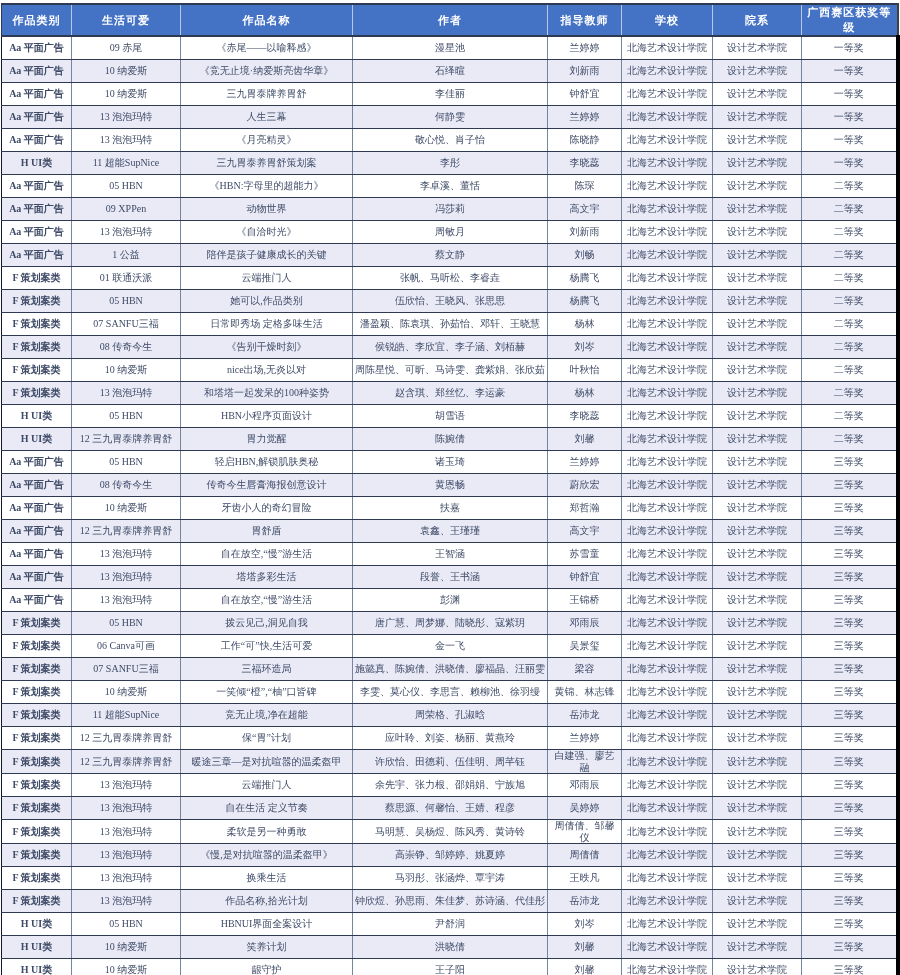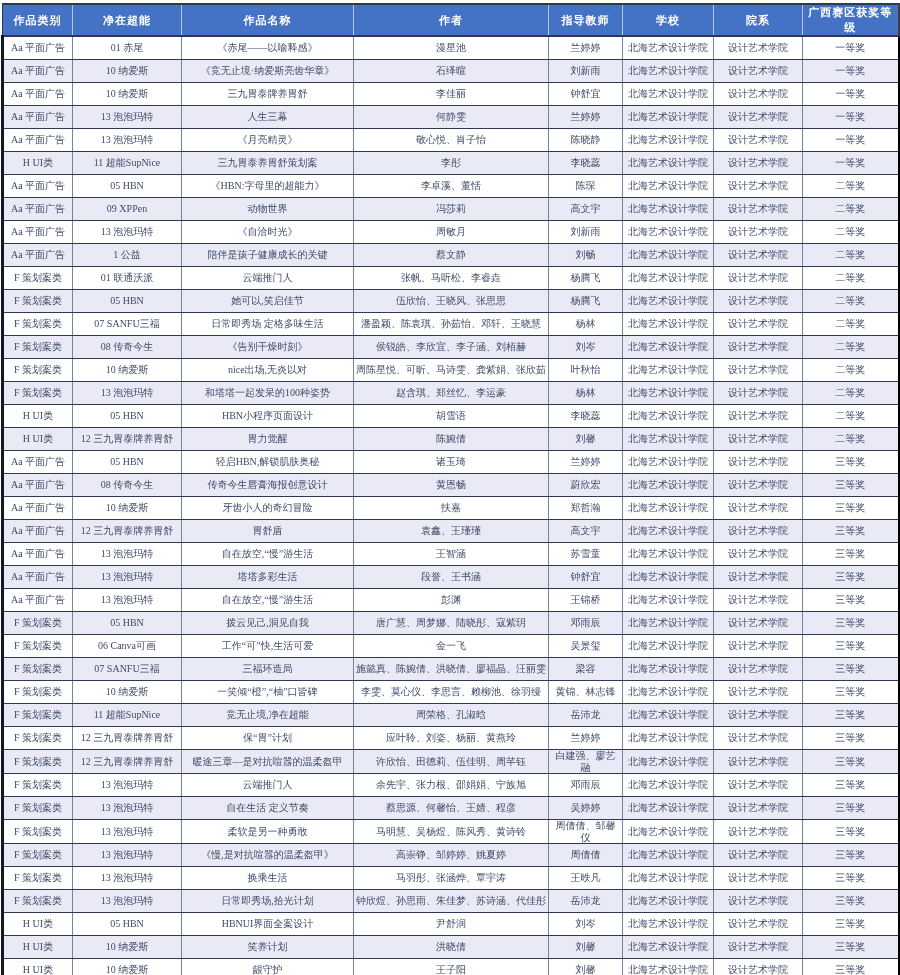--- a/index.html
+++ b/index.html
@@ -56,22 +56,22 @@
     line-height: 1.15;
     padding: 0 2px;
     border-left: 1px solid #76849e;
     border-right: 1px solid #76849e;
     border-top: 1.5px solid #2e3a52;
     border-bottom: 1.5px solid #2e3a52;
     text-align: center;
     vertical-align: middle;
     overflow: hidden;
   }
-  table.awards td:first-child { border-left: 3px solid #0f172a; }
-  table.awards td:last-child  { border-right: 2px solid #000000; }
+  table.awards td:first-child { border-left: 1px solid #0f172a; font-weight: bold; }
+  table.awards td:last-child  { border-right: 4px solid #000000; }
 
   table.awards tr.band td { background: #e9eaf6; }
   table.awards tr.plain td { background: #ffffff; }
 </style>
 </head>
 <body>
 
 <div class="page">
   <table class="awards">
     <colgroup>
@@ -80,33 +80,33 @@
         <col class="c2">
         <col class="c3">
       <col class="c4">
         <col class="c5">
         <col class="c6">
         <col class="c7">
     </colgroup>
     <thead>
       <tr>
           <th>作品类别</th>
-          <th>净在超能</th>
+          <th>生活可爱</th>
           <th>作品名称</th>
           <th>作者</th>
           <th>指导教师</th>
           <th>学校</th>
           <th>院系</th>
           <th>广西赛区获奖等级</th>
         </tr>
     </thead>
     <tbody>
         <tr class="plain">
           <td>Aa 平面广告</td>
-          <td>01 赤尾</td>
+          <td>09 赤尾</td>
           <td>《赤尾——以喻释感》</td>
           <td>漫星池</td>
           <td>兰婷婷</td>
           <td>北海艺术设计学院</td>
           <td>设计艺术学院</td>
           <td>一等奖</td>
         </tr>
         <tr class="band">
           <td>Aa 平面广告</td>
           <td>10 纳爱斯</td>
@@ -203,21 +203,21 @@
           <td>云端推门人</td>
           <td>张帆、马听松、李睿垚</td>
           <td>杨腾飞</td>
           <td>北海艺术设计学院</td>
           <td>设计艺术学院</td>
           <td>二等奖</td>
         </tr>
         <tr class="band">
           <td>F 策划案类</td>
           <td>05 HBN</td>
-          <td>她可以,笑启佳节</td>
+          <td>她可以,作品类别</td>
           <td>伍欣怡、王晓风、张思思</td>
           <td>杨腾飞</td>
           <td>北海艺术设计学院</td>
           <td>设计艺术学院</td>
           <td>二等奖</td>
         </tr>
         <tr class="plain">
           <td>F 策划案类</td>
           <td>07 SANFU三福</td>
           <td>日常即秀场 定格多味生活</td>
@@ -463,21 +463,21 @@
           <td>换乘生活</td>
           <td>马羽彤、张涵烨、覃宇涛</td>
           <td>王昳凡</td>
           <td>北海艺术设计学院</td>
           <td>设计艺术学院</td>
           <td>三等奖</td>
         </tr>
         <tr class="band">
           <td>F 策划案类</td>
           <td>13 泡泡玛特</td>
-          <td>日常即秀场,拾光计划</td>
+          <td>作品名称,拾光计划</td>
           <td>钟欣煜、孙思雨、朱佳梦、苏诗涵、代佳彤</td>
           <td>岳沛龙</td>
           <td>北海艺术设计学院</td>
           <td>设计艺术学院</td>
           <td>三等奖</td>
         </tr>
         <tr class="plain">
           <td>H UI类</td>
           <td>05 HBN</td>
           <td>HBNUI界面全案设计</td>

